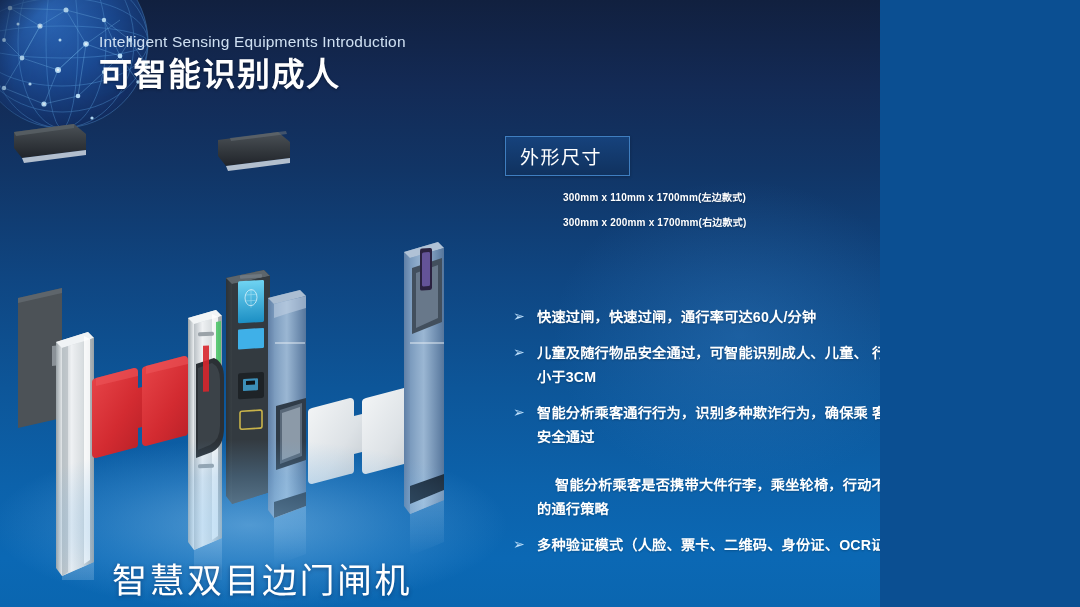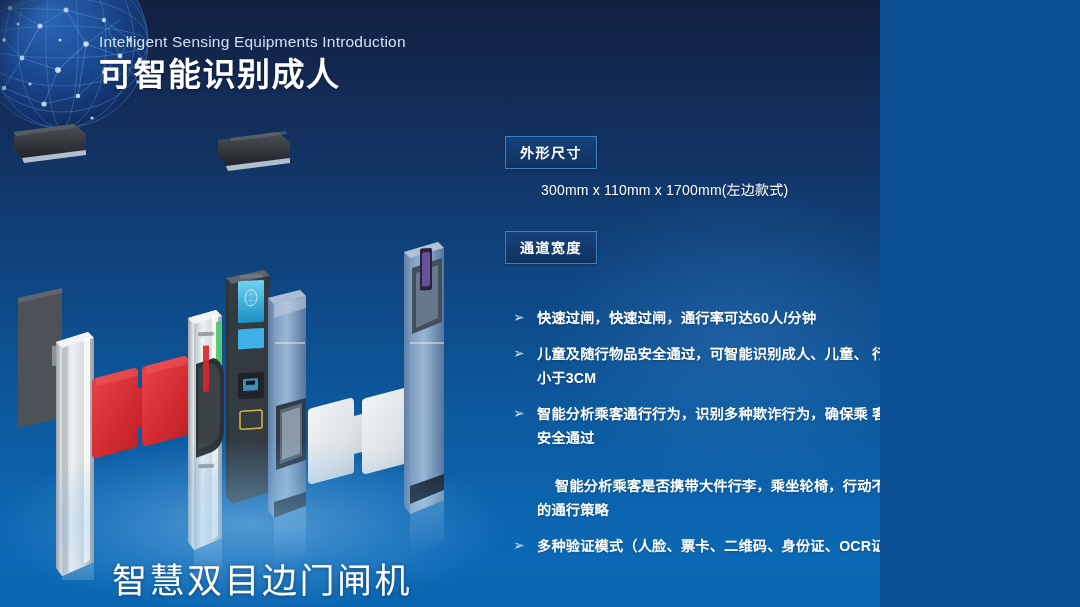--- a/index.html
+++ b/index.html
@@ -57,29 +57,30 @@
     font-size:35px;font-weight:400;color:#ffffff;letter-spacing:2.5px;
     text-shadow:0 1px 4px rgba(0,20,60,.45);white-space:nowrap;
   }
 
   
   .panel{position:absolute;left:505px;top:136px;width:500px;}
   .sec-head{
     display:inline-block;
     background:linear-gradient(180deg,#16427c 0%,#10325f 100%);
     border:1px solid #3f7ec0;
-    color:#ffffff;font-size:14px;font-weight:bold;letter-spacing:1.5px;
-    padding:5px 14px 6px 14px;
+    color:#ffffff;font-size:19px;font-weight:normal;letter-spacing:1.5px;
+    padding:5px 27px 6px 14px;
     box-shadow:0 1px 3px rgba(0,0,0,.25);
   }
   .sec-body{margin:9px 0 0 36px;}
   .val-line{
-    font-size:14px;font-weight:normal;color:#ffffff;letter-spacing:.2px;
+    font-size:10px;font-weight:bold;color:#ffffff;letter-spacing:.2px;
     line-height:25px;white-space:nowrap;
     text-shadow:0 1px 2px rgba(0,0,0,.22);
+    margin-left:22px;
   }
   .gap-a{height:28px;}
   .gap-b{height:24px;}
 
   
   .bullets{margin:18px 0 0 8px;}
   .bullet{
     position:relative;display:flex;align-items:flex-start;
     margin-bottom:12px;
   }
@@ -358,27 +359,27 @@
   <div class="floor-glow"></div>
 
   <div class="caption">智慧双目边门闸机</div>
 
   <div class="panel">
 
     <div>
       <div class="sec-head">外形尺寸</div>
       <div class="sec-body">
         <div class="val-line">300mm x 110mm x 1700mm(左边款式)</div>
+        <div class="val-line">300mm x 200mm x 1700mm(右边款式)</div>
       </div>
     </div>
 
     <div class="gap-a"></div>
 
     <div>
-      <div class="sec-head">通道宽度</div>
     </div>
 
     <div class="gap-b"></div>
 
     <div>
 
       <div class="bullets">
 
         <div class="bullet">
           <span class="mark">➢</span>

